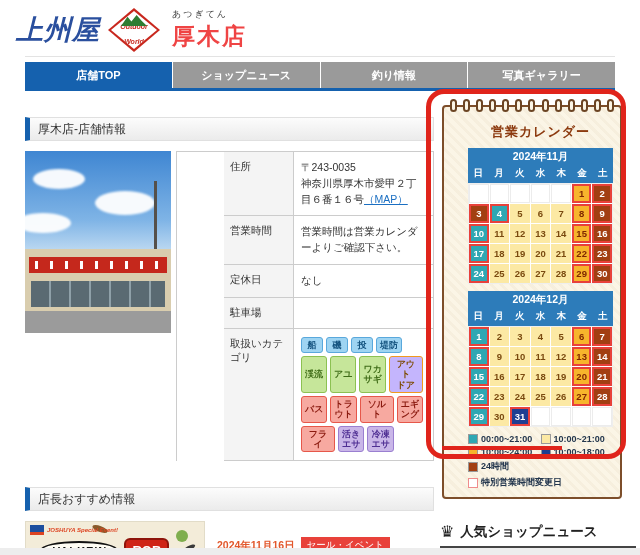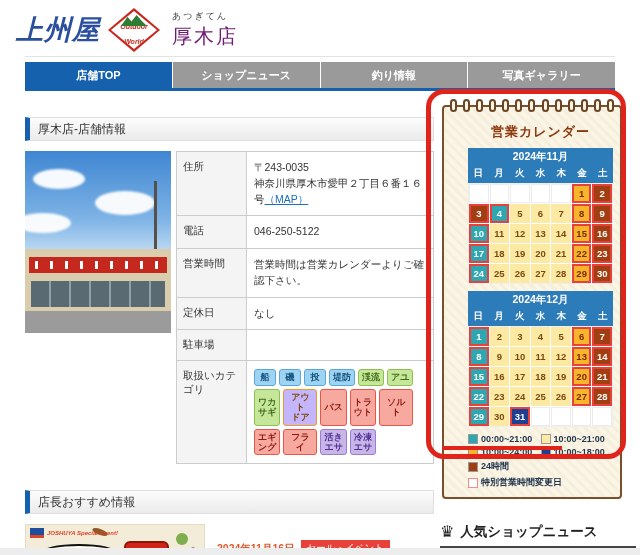--- a/index.html
+++ b/index.html
@@ -13,21 +13,21 @@
     font-size:27px; color:#2a4f9e; letter-spacing:1px; }
   .badge { width:52px; height:44px; clip-path:polygon(50% 0,100% 50%,50% 100%,0 50%);
     background:#c8271d; display:flex; align-items:center; justify-content:center; flex:none; }
   .badge-in { width:46px; height:38px; clip-path:polygon(50% 0,100% 50%,50% 100%,0 50%);
     background:#fff; display:flex; flex-direction:column; align-items:center; justify-content:center; position:relative; }
   .badge-mt { position:absolute; top:4px; width:26px; height:11px; background:#2e7d32;
     clip-path:polygon(0 100%,25% 15%,40% 60%,60% 0,80% 55%,100% 100%); }
   .badge-t { font-size:7px; font-weight:bold; color:#c8271d; line-height:1.05; margin-top:8px; font-style:italic; }
   .store-name-wrap { display:flex; flex-direction:column; margin-left:4px; }
   .furigana { font-size:9px; color:#444; letter-spacing:2px; }
-  .store-name { font-size:20px; font-weight:normal; color:#701a75; letter-spacing:2px; }
+  .store-name { font-size:23px; font-weight:bold; color:#ef4444; letter-spacing:2px; }
   .hdr-divider { border-top:1px solid #e3e3e3; margin:0 25px; }
 
   
   nav { display:flex; gap:1px; margin:5px 25px 0 25px; }
   .tab { flex:1; height:26px; background:#9a9a9a; color:#fff; font-size:11px; font-weight:bold;
     display:flex; align-items:center; justify-content:center; cursor:pointer; }
   .tab.active { background:#1561ae; }
   .nav-underline { height:3px; background:#1561ae; margin:0 25px; }
 
   
@@ -46,21 +46,21 @@
   .cloud { position:absolute; background:#fff; border-radius:50%; filter:blur(1px); opacity:.95; }
   .building { position:absolute; left:0; right:0; bottom:22px; height:62px; background:#d9cdae; }
   .bsign { position:absolute; left:4px; right:4px; top:8px; height:16px; background:#c5281c;
     background-image:repeating-linear-gradient(90deg,transparent 0 6px,#fff 6px 9px,transparent 9px 15px);
     background-size:100% 8px; background-position:0 4px; background-repeat:no-repeat; }
   .bwin { position:absolute; bottom:4px; left:6px; right:6px; height:26px;
     background:repeating-linear-gradient(90deg,#5a6a72 0 18px,#8fa0a8 18px 20px); }
   .road { position:absolute; left:0; right:0; bottom:0; height:22px; background:#9b9b9b; }
   .pole { position:absolute; right:14px; top:30px; width:3px; height:110px; background:#55504a; }
 
-  .info-table { flex:1; border:1px solid #ccc; border-bottom:none; font-size:10.5px; align-self:flex-start; }
+  .info-table { flex:1; border:1px solid #ccc; border-bottom:none; font-size:10.5px; align-self:flex-start;padding-left:47px; }
   .info-row { display:flex; border-bottom:1px solid #ccc; }
   .info-label { width:70px; flex:none; background:#f4f4f4; border-right:1px solid #ccc;
     padding:8px 6px; color:#333; }
   .info-value { flex:1; padding:8px 7px; line-height:1.5; }
   .map-link { color:#1b6fc2; text-decoration:underline; cursor:pointer; }
   .tags { display:flex; flex-wrap:wrap; gap:3px; max-width:236px; }
   .tag { min-width:22px; max-width:34px; padding:2px 3px; border-radius:3px; font-size:9px;
     font-weight:bold; line-height:1.15; text-align:center; white-space:pre-line;
     display:flex; align-items:center; justify-content:center; }
   .tag.blue   { background:#9ed4f2; border:1px solid #59a8dc; color:#14537f; }
@@ -177,24 +177,20 @@
             <div class="bsign"></div>
             <div class="bwin"></div>
           </div>
           <div class="road"></div>
         </div>
 
         <div class="info-table" id="info-table">
             <div class="info-row">
               <div class="info-label">住所</div>
               <div class="info-value"><span>〒243-0035</span><br><span>神奈川県厚木市愛甲２丁目６番１６号</span><a class="map-link">（MAP）</a></div>
-            </div>
-            <div class="info-row">
-              <div class="info-label">電話</div>
-              <div class="info-value"><span>046-250-5122</span></div>
             </div>
             <div class="info-row">
               <div class="info-label">営業時間</div>
               <div class="info-value"><span>営業時間は営業カレンダーよりご確認下さい。</span></div>
             </div>
             <div class="info-row">
               <div class="info-label">定休日</div>
               <div class="info-value"><span>なし</span></div>
             </div>
             <div class="info-row">

